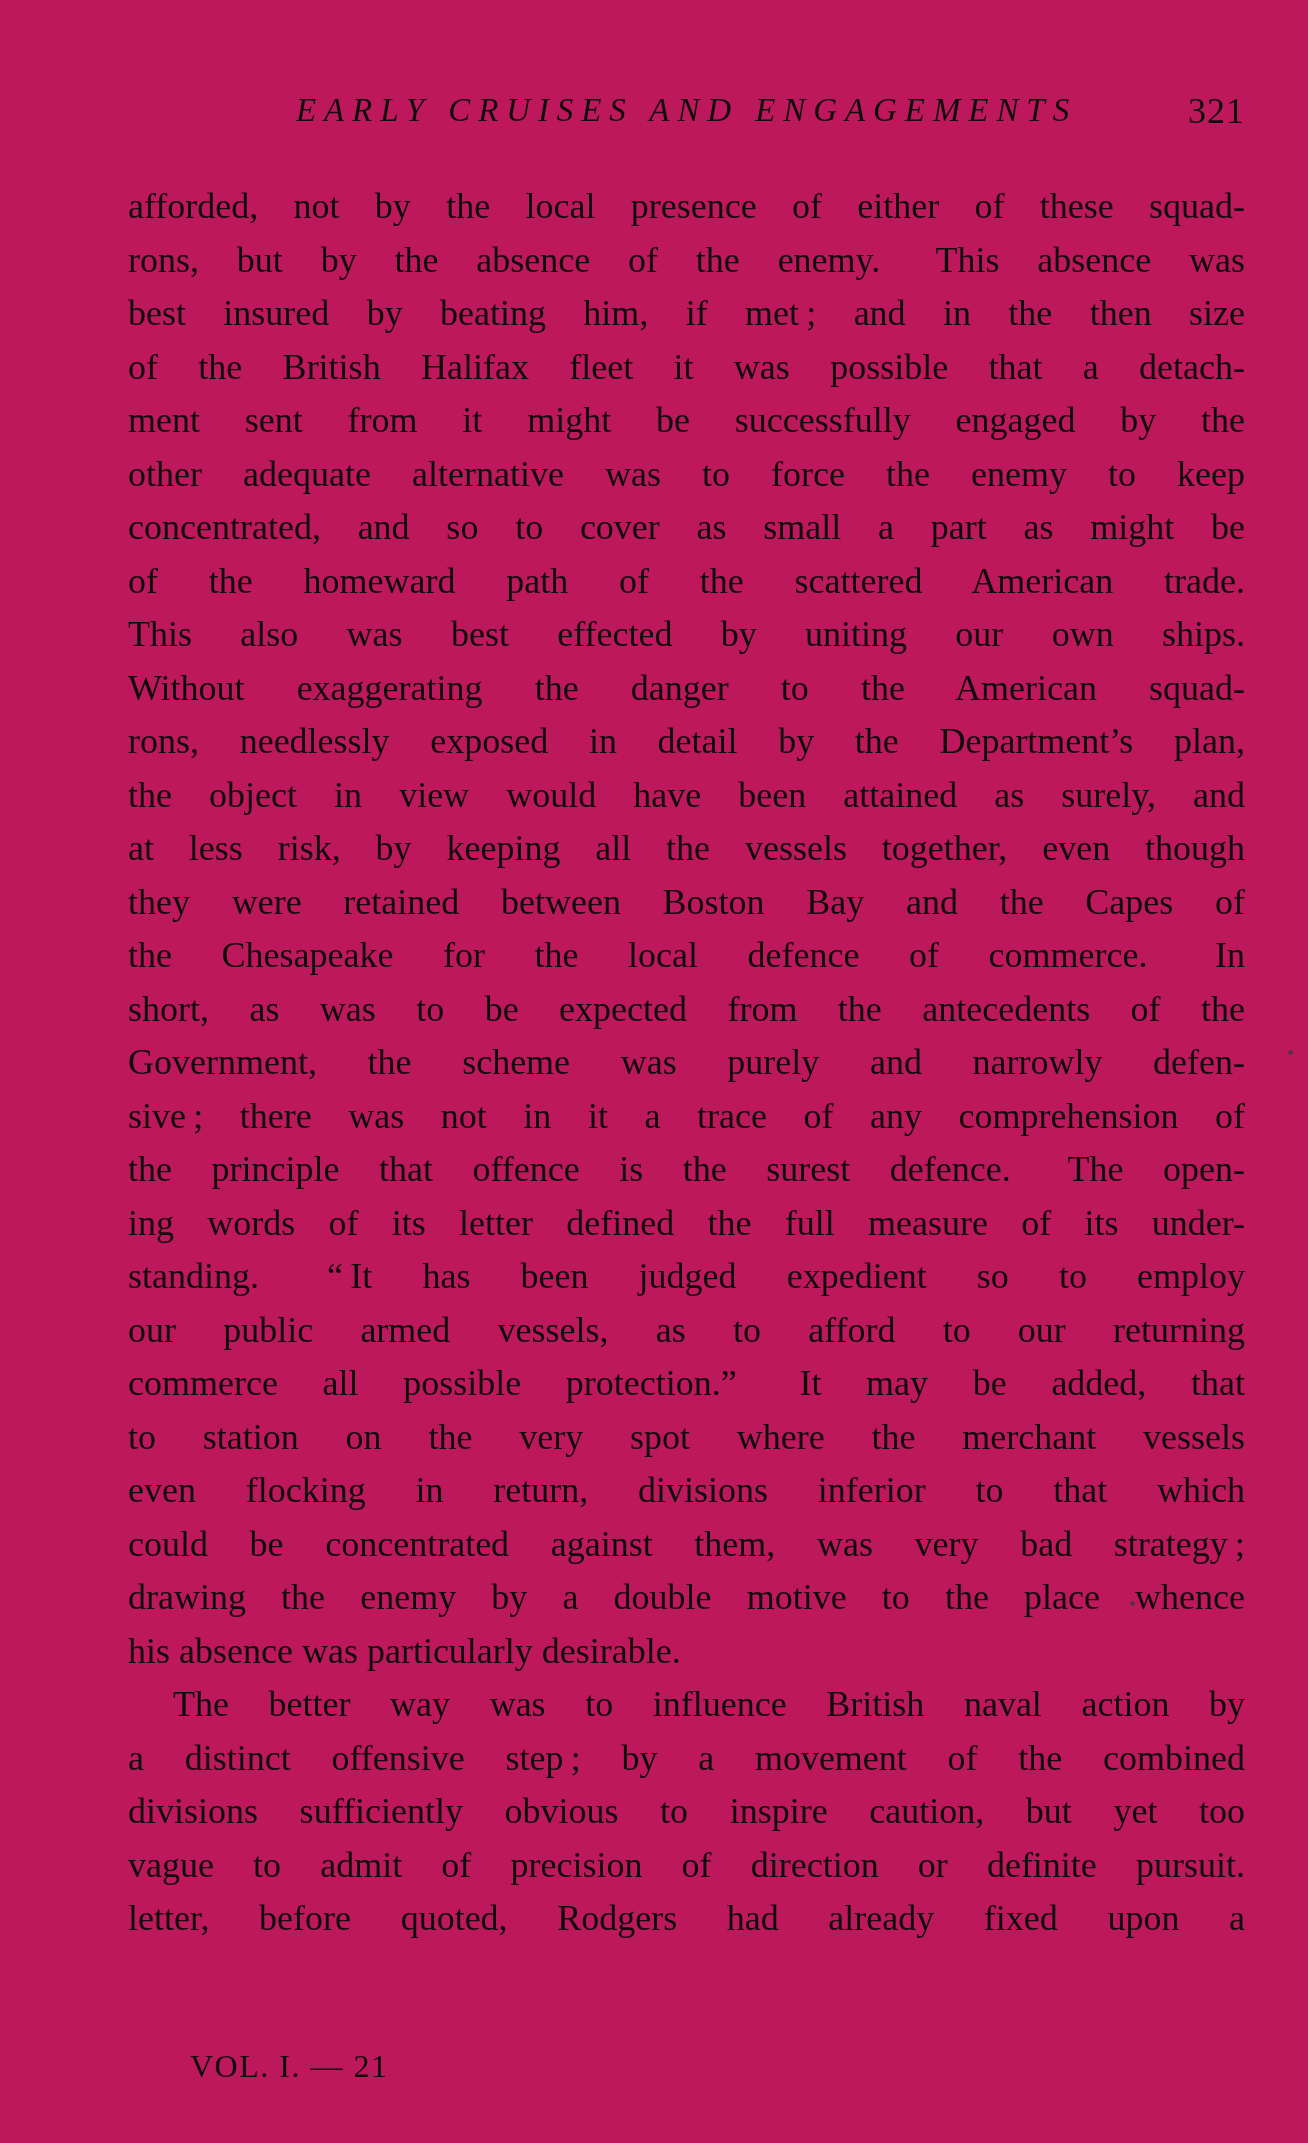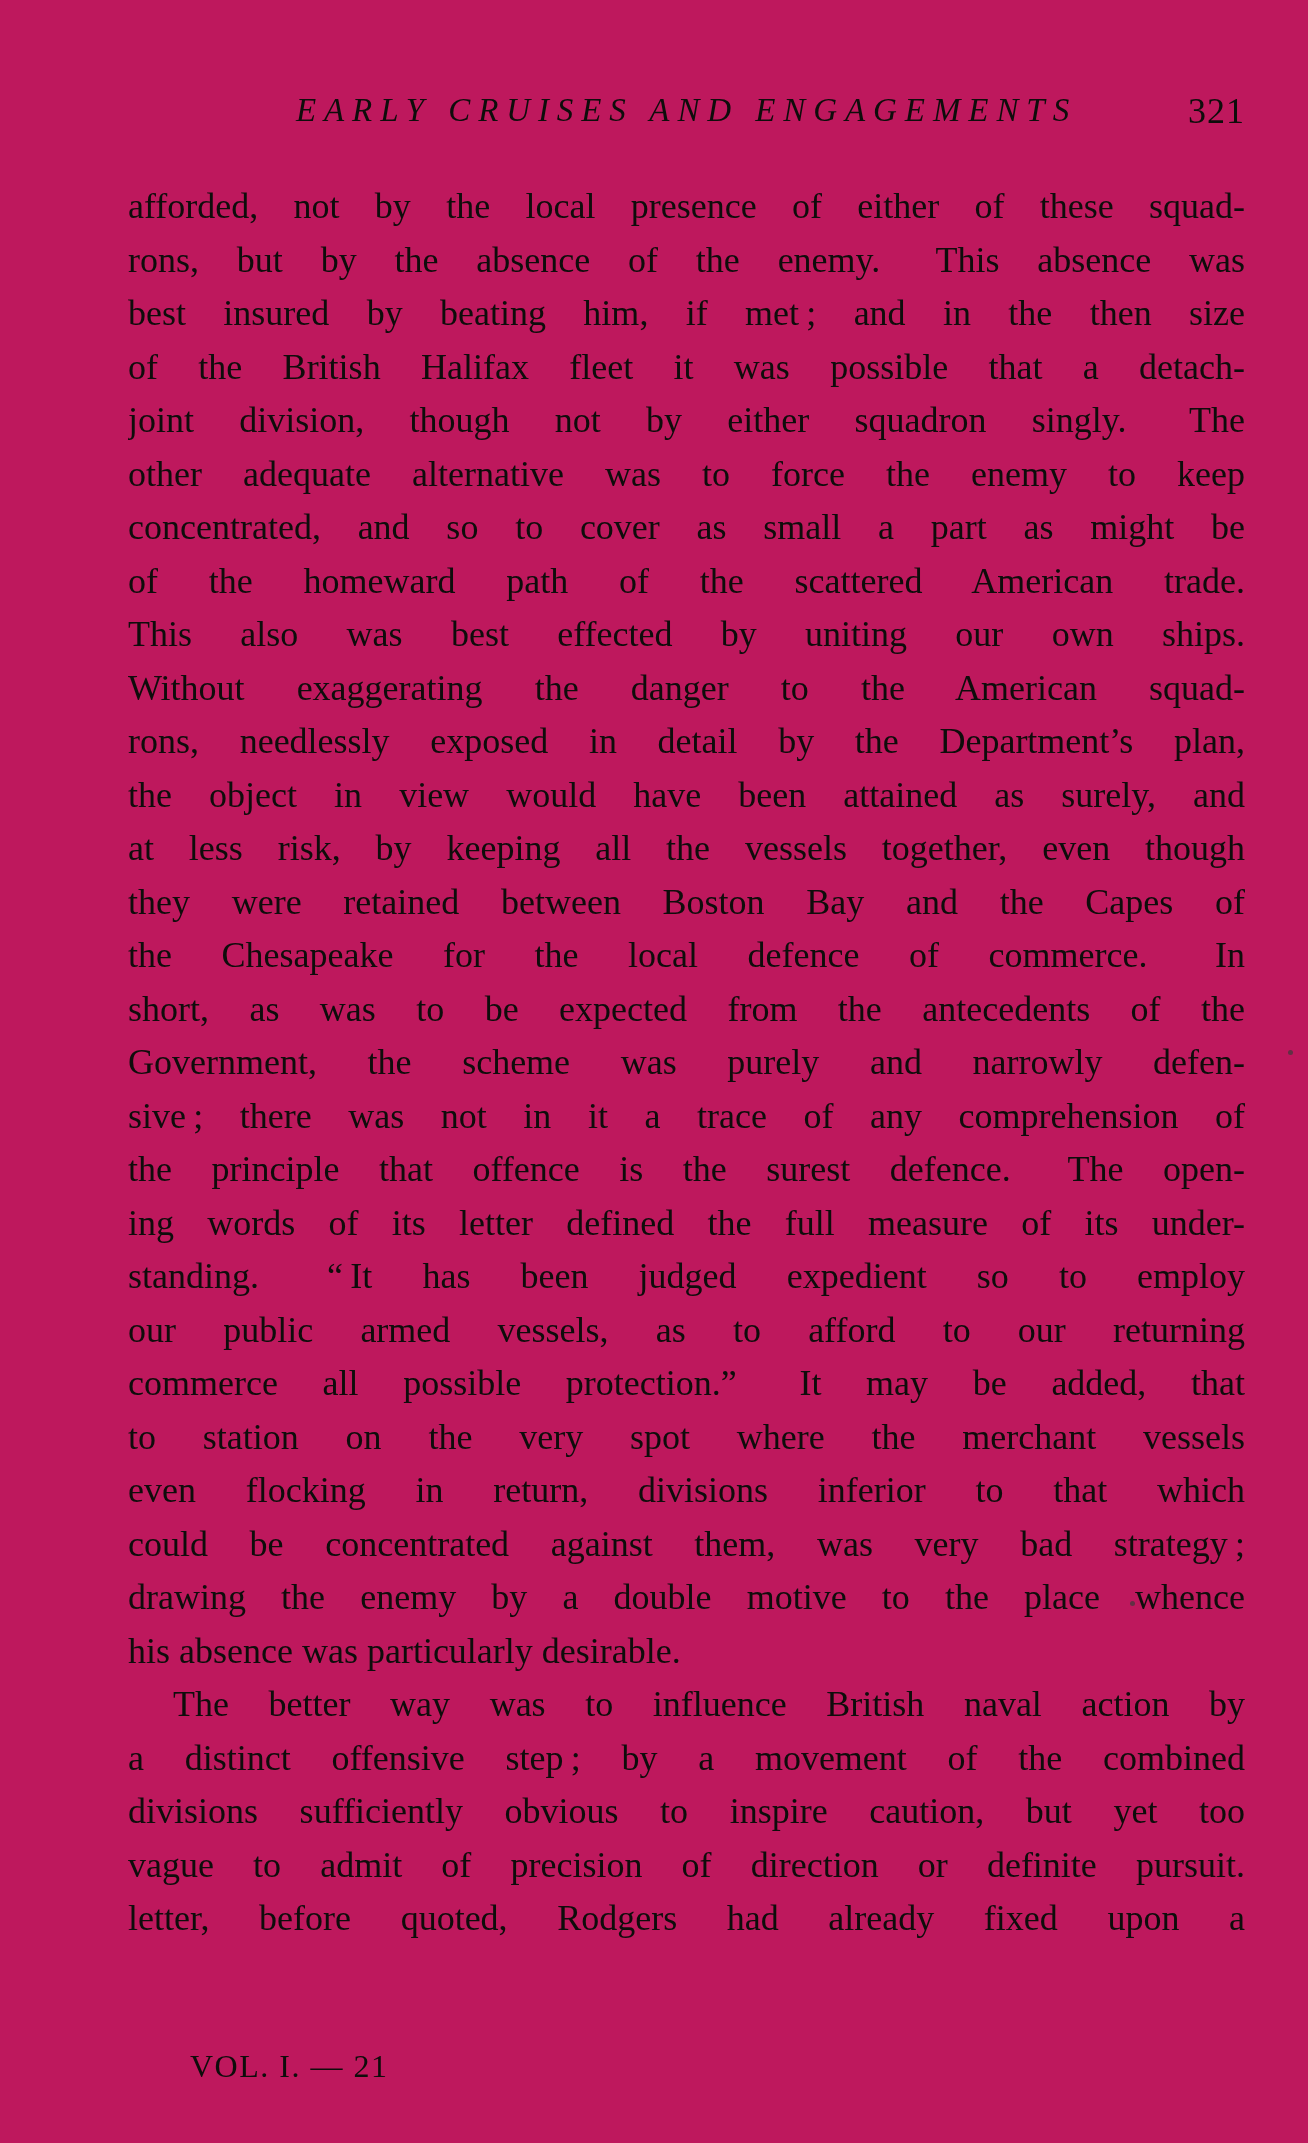--- a/index.html
+++ b/index.html
@@ -84,21 +84,21 @@
     <span class="running-title">EARLY CRUISES AND ENGAGEMENTS</span>
     <span class="page-number">321</span>
   </div>
 
   <div class="page-body">
       <div class="paragraph">
         <div class="line">afforded, not by the local presence of either of these squad-</div>
         <div class="line">rons, but by the absence of the enemy.  This absence was</div>
         <div class="line">best insured by beating him, if met ; and in the then size</div>
         <div class="line">of the British Halifax fleet it was possible that a detach-</div>
-        <div class="line">joint division, though not by either squadron singly.  The</div>
+        <div class="line">ment sent from it might be successfully engaged by the</div>
         <div class="line">other adequate alternative was to force the enemy to keep</div>
         <div class="line">concentrated, and so to cover as small a part as might be</div>
         <div class="line">of the homeward path of the scattered American trade.</div>
         <div class="line">This also was best effected by uniting our own ships.</div>
         <div class="line">Without exaggerating the danger to the American squad-</div>
         <div class="line">rons, needlessly exposed in detail by the Department’s plan,</div>
         <div class="line">the object in view would have been attained as surely, and</div>
         <div class="line">at less risk, by keeping all the vessels together, even though</div>
         <div class="line">they were retained between Boston Bay and the Capes of</div>
         <div class="line">the Chesapeake for the local defence of commerce.  In</div>

